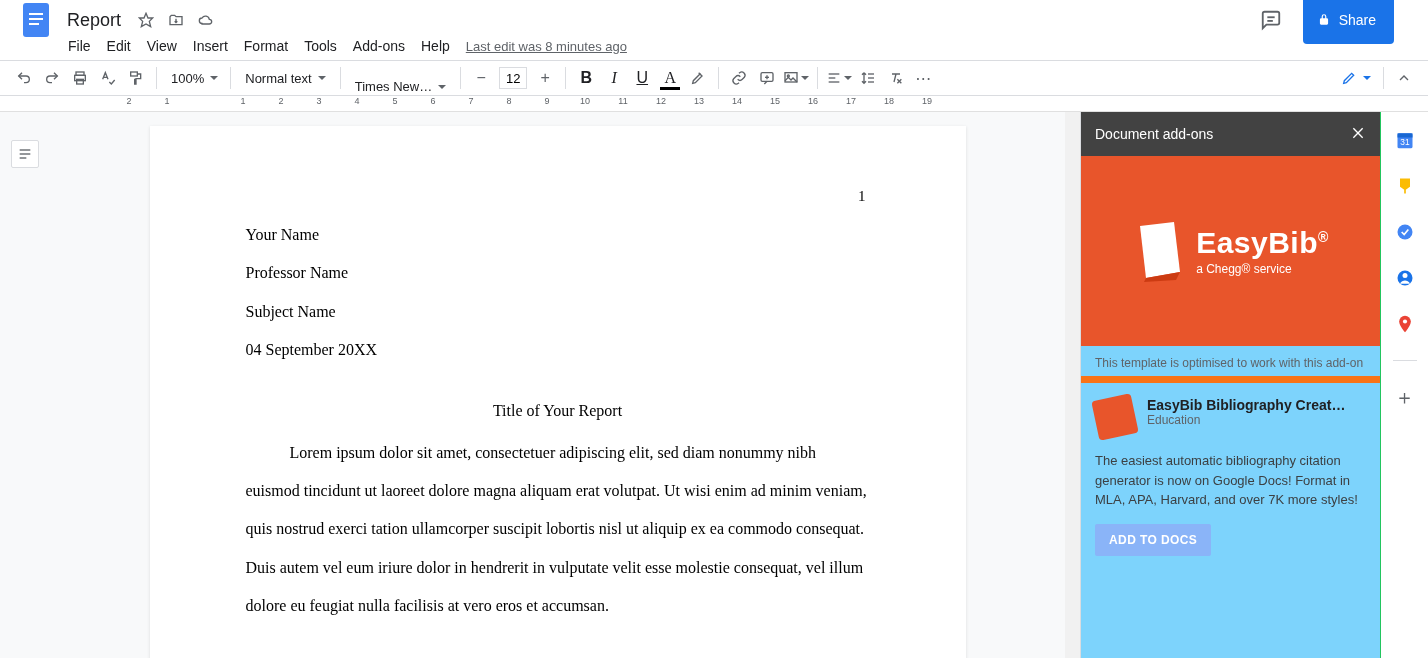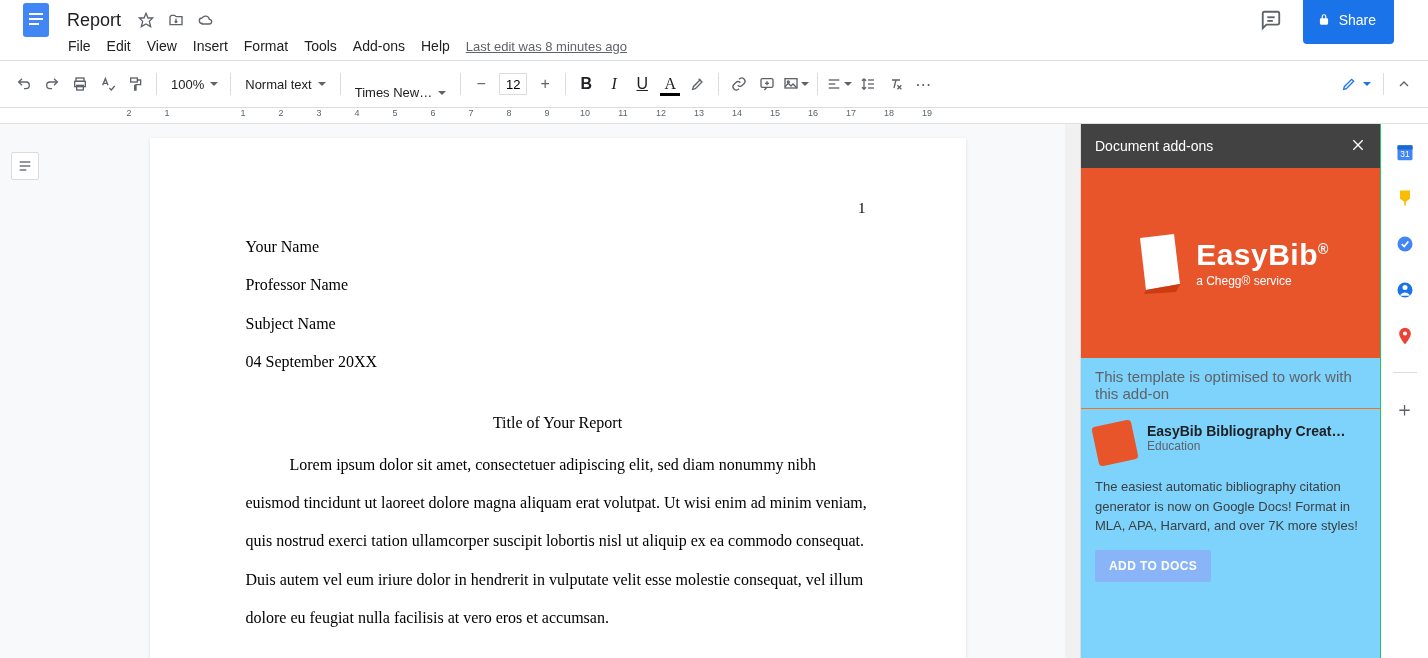--- a/index.html
+++ b/index.html
@@ -17,21 +17,21 @@
   .share-area { display:flex; align-items:center; gap:18px; padding-right:22px; }
   .comment-btn { width:28px; height:28px; color:#5f6368; display:flex; align-items:center; justify-content:center; }
   .share-btn { background:#1a73e8; color:#fff; border:none; border-radius:4px; height:48px; padding:0 18px 0 14px; font-size:14px; font-weight:500; display:flex; align-items:center; gap:8px; cursor:pointer; }
   .share-btn svg { width:14px; height:14px; }
 
   .menubar { display:flex; align-items:center; height:28px; padding:0 0 0 60px; font-size:14px; color:#202124; }
   .menubar .menu { padding:4px 8px; cursor:pointer; }
   .last-edit { margin-left:8px; color:#5f6368; text-decoration:underline; cursor:pointer; font-size:13px; }
 
   
-  .toolbar-row { display:flex; align-items:center; height:48px; border-top:1px solid #dadce0; border-bottom:1px solid #dadce0; padding:0 10px; background:#fff; }
+  .toolbar-row { display:flex; align-items:center; height:36px; border-top:1px solid #dadce0; border-bottom:1px solid #dadce0; padding:0 10px; background:#fff; }
   .tbtn { height:28px; min-width:28px; display:flex; align-items:center; justify-content:center; color:#5f6368; border-radius:4px; cursor:pointer; padding:0 2px; }
   .tsep { width:1px; height:22px; background:#dadce0; margin:0 6px; }
   .zoom { display:flex; align-items:center; font-size:13px; color:#202124; padding:0 6px 0 8px; gap:6px; }
   .styles-dd { display:flex; align-items:center; font-size:13px; color:#202124; padding:0 8px; gap:6px; min-width:96px; }
   .font-dd { display:flex; align-items:center; font-size:13px; color:#202124; padding:0 8px; gap:6px; min-width:88px;margin-top:17px; }
   .font-size { display:flex; align-items:center; gap:4px; }
   .font-size input { width:28px; height:22px; text-align:center; border:1px solid #dadce0; font-size:13px; }
   .caret { width:0; height:0; border-left:4px solid transparent; border-right:4px solid transparent; border-top:4px solid #5f6368; }
   .color-A { position:relative; font-weight:400; font-family:serif; }
   .color-A .bar { position:absolute; left:4px; right:4px; bottom:2px; height:3px; background:#000; }
@@ -56,21 +56,21 @@
   .scrollbar-v { width:15px; background:#f1f1f1; }
 
   
   .addon-panel { width:300px; background:#7dd3fc; border-left:1px solid #dadce0; display:flex; flex-direction:column; }
   .addon-hdr { height:44px; background:#424242; color:#fff; display:flex; align-items:center; padding:0 14px; font-size:14px; font-weight:500; }
   .addon-hdr .close { margin-left:auto; cursor:pointer; }
   .addon-banner { background:#e8552b; color:#fff; height:190px; display:flex; flex-direction:column; align-items:center; justify-content:center; position:relative; }
   .eb-logo { display:flex; align-items:center; gap:12px; }
   .eb-text { font-size:30px; font-weight:700; letter-spacing:.5px; }
   .eb-sub { font-size:12px; margin-top:2px; }
-  .addon-note { font-size:15px; color:#5f6368; padding:10px 14px 6px; border-bottom:1px solid #f97316; }
+  .addon-note { font-size:12px; color:#5f6368; padding:10px 14px 6px; border-bottom:7px solid #f97316; }
   .addon-item { padding:14px; font-size:13px; color:#3c4043; }
   .addon-item-hd { display:flex; gap:12px; align-items:flex-start; }
   .addon-thumb { width:40px; height:40px; background:#e8552b; border-radius:4px; transform:rotate(-12deg); }
   .addon-title { font-weight:700; font-size:14px; color:#202124; }
   .addon-cat { color:#5f6368; font-size:12px; }
   .addon-desc { margin-top:14px; line-height:1.5; }
   .addon-cta { margin-top:14px; background:#8ab4f8; color:#fff; border:none; height:32px; padding:0 14px; font-size:12px; font-weight:700; letter-spacing:.4px; border-radius:2px; cursor:pointer; }
 
   
   .side-rail { width:48px; background:#fff; border-left:1px solid #22c55e; display:flex; flex-direction:column; align-items:center; padding-top:18px; gap:26px; }

